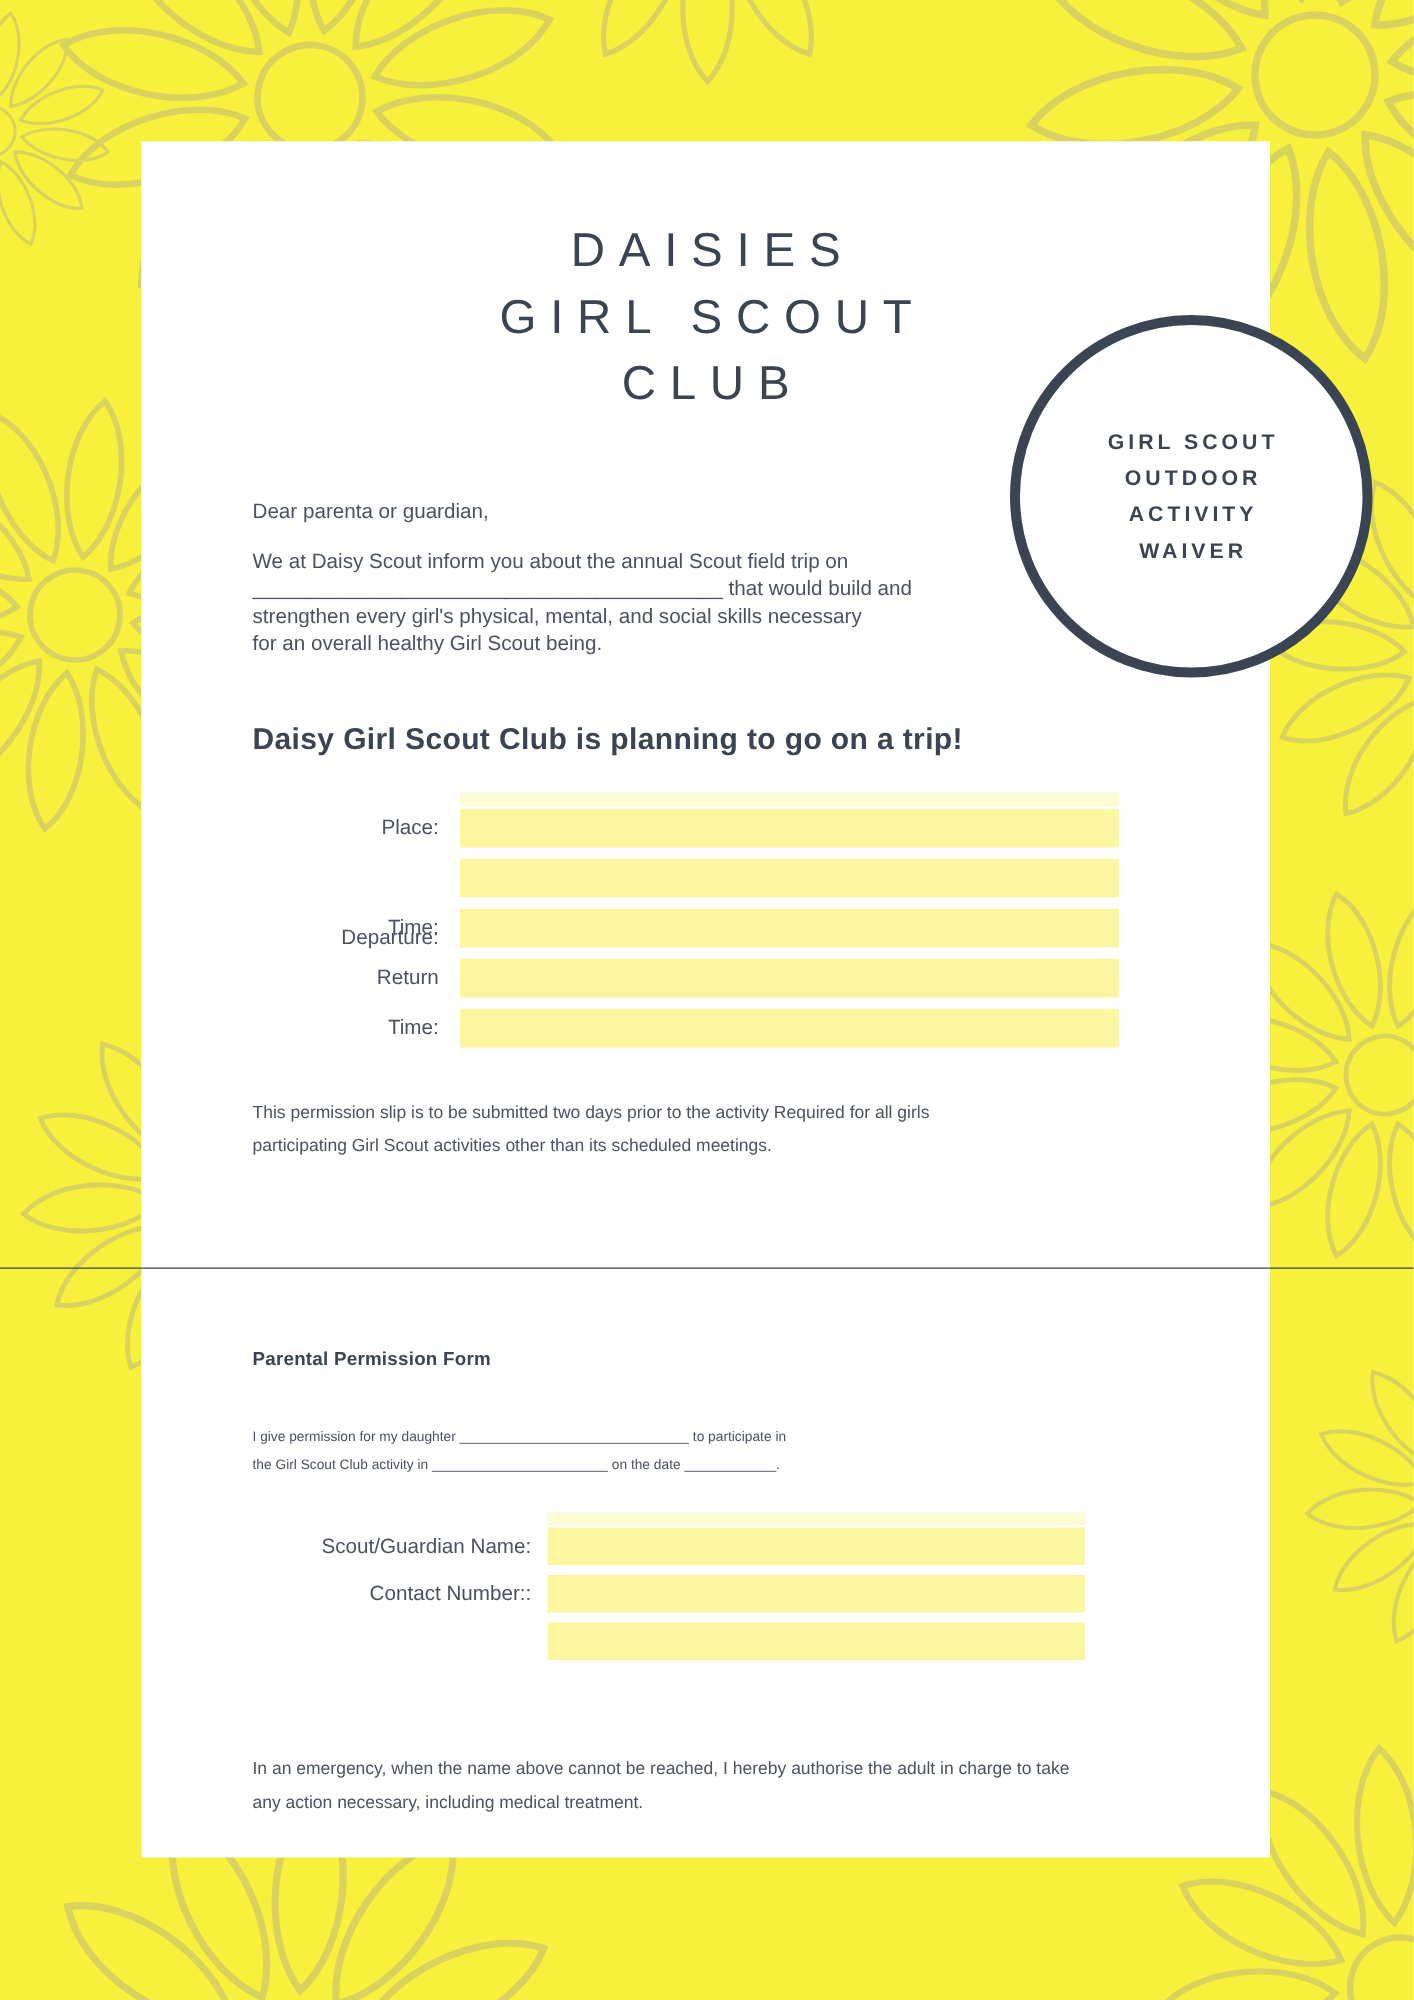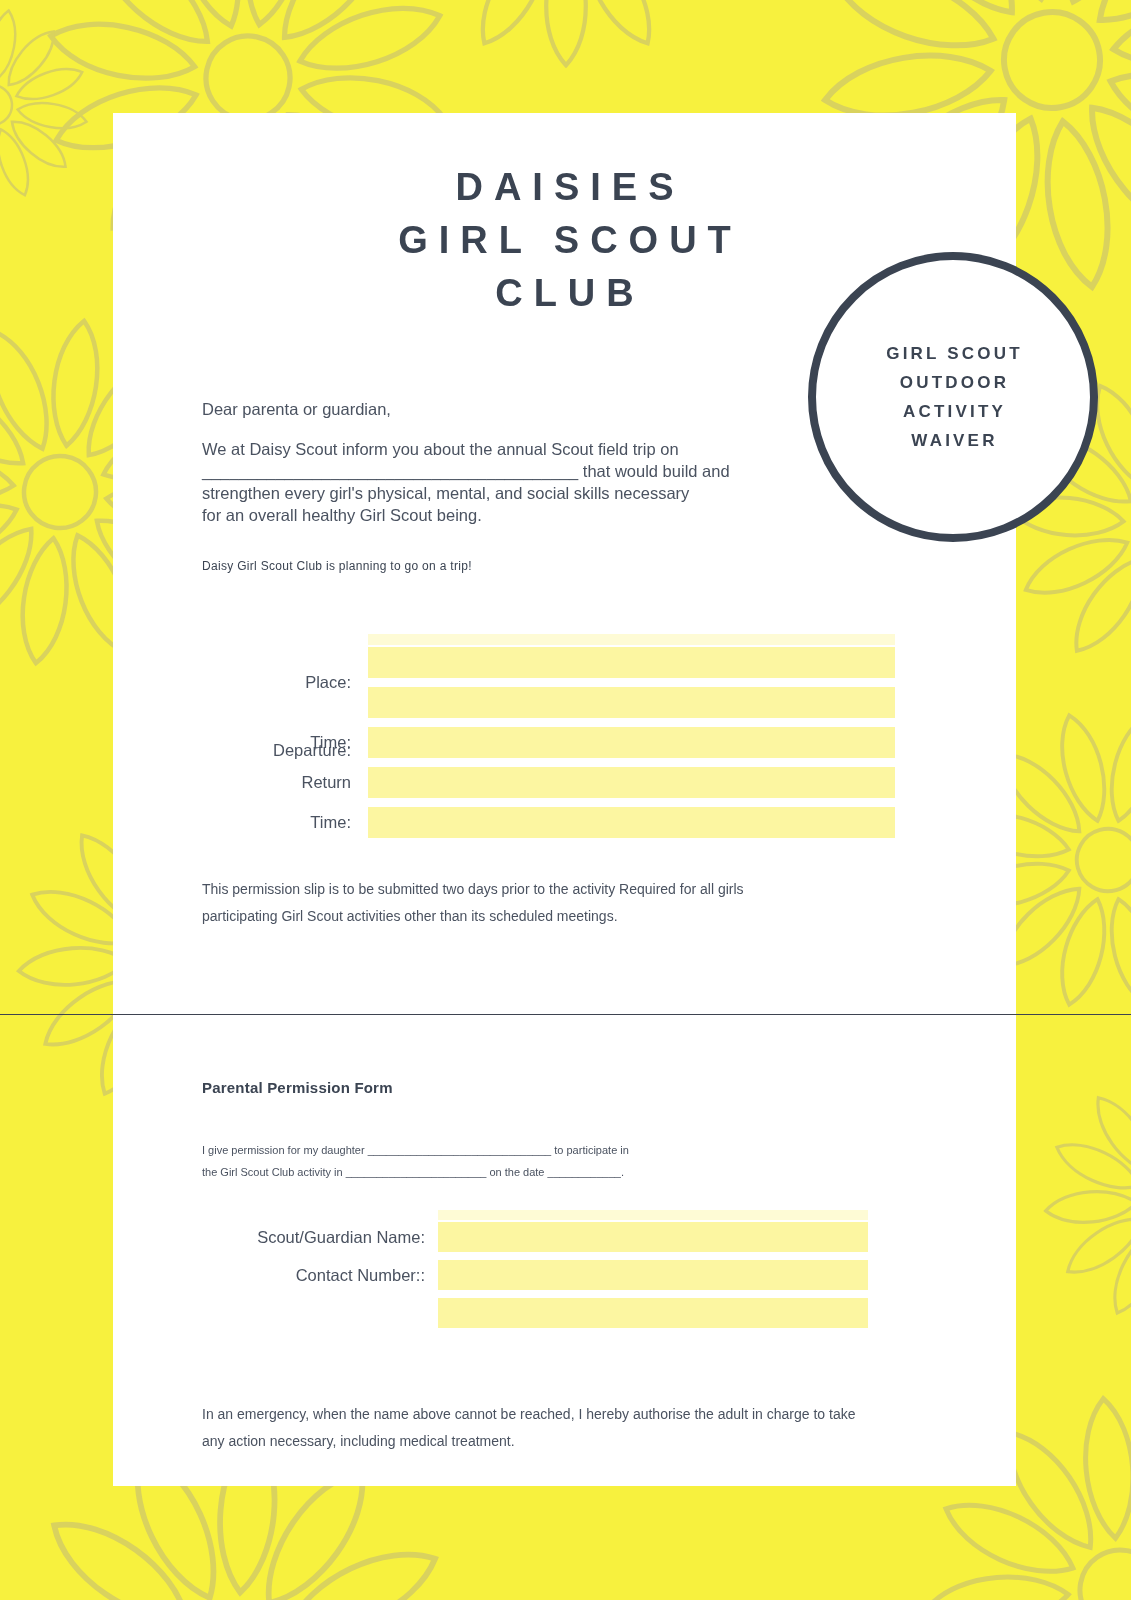--- a/index.html
+++ b/index.html
@@ -21,41 +21,41 @@
     font-family:"Liberation Sans","DejaVu Sans",sans-serif;
     color:var(--ink-body);
   }
   .flowers{position:absolute;left:0;top:0;width:1131px;height:1600px;z-index:0;}
   .card{
     position:absolute;left:113px;top:113px;width:903px;height:1373px;
     background:var(--card-bg);z-index:1;
   }
   .abs{position:absolute;}
   .page-title{
-    left:0;top:48px;width:100%;
+    left:0;top:62px;width:100%;
     text-align:center;
-    font-size:38px;font-weight:700;
+    font-size:38px;font-weight:400;
     letter-spacing:11px;
     line-height:53px;
     color:var(--ink-dark);
     white-space:pre-line;
     padding-left:11px;
   }
   .salutation{
     left:89px;top:285px;width:640px;
     font-size:16.5px;line-height:22px;
   }
   .letter-body{
     left:89px;top:325px;width:660px;
     font-size:16.5px;line-height:22px;
     white-space:pre-line;
   }
   .trip-heading{
-    left:89px;top:446px;width:700px;
-    font-size:12px;font-weight:400;
+    left:89px;top:465px;width:700px;
+    font-size:24px;font-weight:700;
     color:var(--ink-dark);
     letter-spacing:0.3px;
   }
   .field-label{
     text-align:right;
     font-size:16.5px;
     color:var(--ink-body);
   }
   .bar{
     background:var(--bar-yellow);
@@ -149,21 +149,21 @@
 _________________________________________ that would build and
 strengthen every girl's physical, mental, and social skills necessary
 for an overall healthy Girl Scout being.</div>
 
   <div class="abs salutation">Dear parenta or guardian,</div>
 
   <div class="abs trip-heading">Daisy Girl Scout Club is planning to go on a trip!</div>
 
   <div class="abs bar-ghost" style="left:255px;top:521px;width:527px;height:11px;"></div>
 
-  <div class="abs field-label" style="left:20px;top:534px;width:218px;line-height:31px;margin-top:20px;">Place:</div>
+  <div class="abs field-label" style="left:20px;top:534px;width:218px;line-height:31px;">Place:</div>
   <div class="abs bar" style="left:255px;top:534px;width:527px;height:31px;"></div>
 
   <div class="abs field-label" style="left:20px;top:574px;width:218px;line-height:31px;margin-top:48px;">Departure:</div>
   <div class="abs bar" style="left:255px;top:574px;width:527px;height:31px;"></div>
 
   <div class="abs field-label" style="left:20px;top:614px;width:218px;line-height:31px;">Time:</div>
   <div class="abs bar" style="left:255px;top:614px;width:527px;height:31px;"></div>
 
   <div class="abs field-label" style="left:20px;top:654px;width:218px;line-height:31px;">Return</div>
   <div class="abs bar" style="left:255px;top:654px;width:527px;height:31px;"></div>

